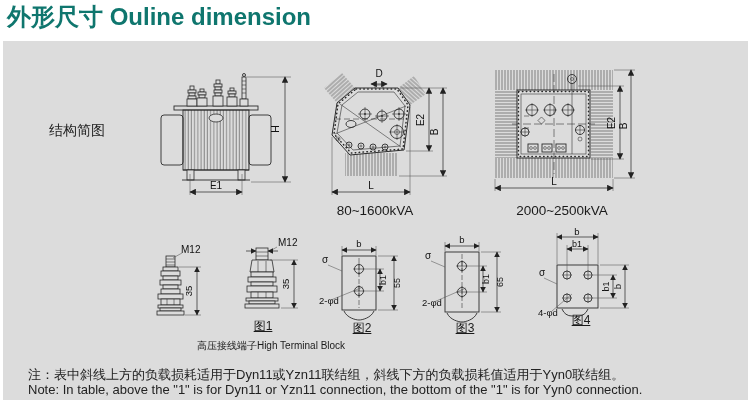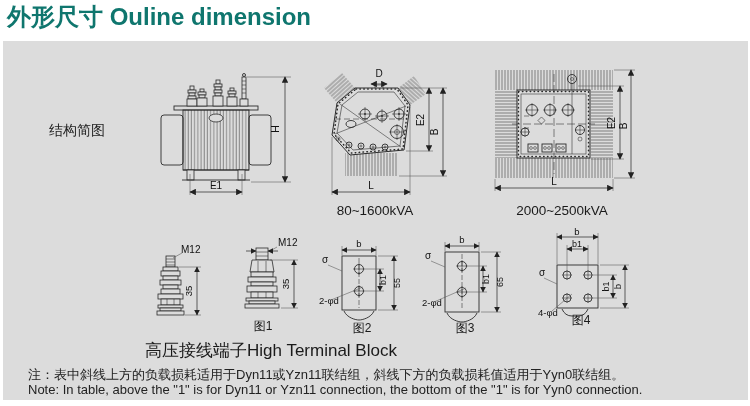--- a/index.html
+++ b/index.html
@@ -2,22 +2,22 @@
 <html><head>
 <meta charset="utf-8">
 <style>
   html,body{margin:0;padding:0;background:#fff;}
   .page{position:relative;width:750px;height:406px;background:#ffffff;overflow:hidden;
         font-family:"Liberation Sans","DejaVu Sans",sans-serif;color:#1c1c1c;}
   .title{position:absolute;left:7px;top:1px;font-size:24px;font-weight:bold;color:#0f766e;letter-spacing:0;}
   .panel{position:absolute;left:3px;top:41px;width:745px;height:359px;background:#dcdcdc;}
   .rowlabel{position:absolute;left:31px;font-size:14px;line-height:19px;color:#222;margin-left:15px;}
   .cap{position:absolute;font-size:13.5px;text-align:center;color:#1a1a1a;}
-  .figcap{position:absolute;font-size:12px;text-align:center;color:#1a1a1a;}
-  .subcap{position:absolute;font-size:17px;text-align:center;color:#1a1a1a;}
+  .figcap{position:absolute;font-size:12px;text-align:center;color:#1a1a1a;text-decoration:underline;}
+  .subcap{position:absolute;font-size:10px;text-align:center;color:#1a1a1a;}
   .note{position:absolute;left:25px;top:326px;font-size:13px;line-height:15px;color:#222;}
   svg{position:absolute;overflow:visible;}
   svg text{font-family:"Liberation Sans","DejaVu Sans",sans-serif;fill:#111;}
   .dim{stroke:#222;stroke-width:0.7;fill:none;}
   .ext{stroke:#555;stroke-width:0.55;fill:none;}
   .ln{stroke:#2b2b2b;stroke-width:0.9;fill:none;}
   .thin{stroke:#2b2b2b;stroke-width:0.55;fill:none;}
   .part{stroke:#2b2b2b;stroke-width:0.8;fill:#dcdcdc;}
 </style>
 </head>

